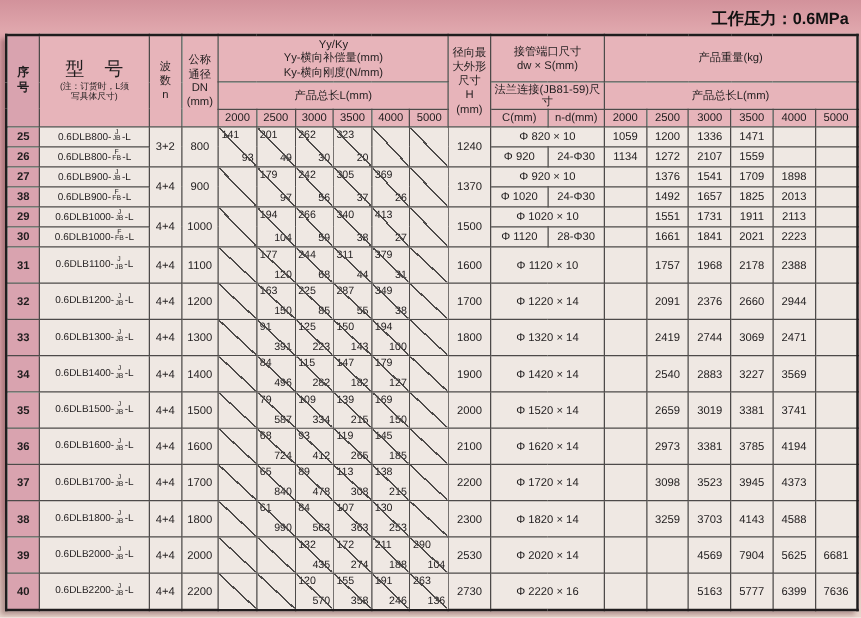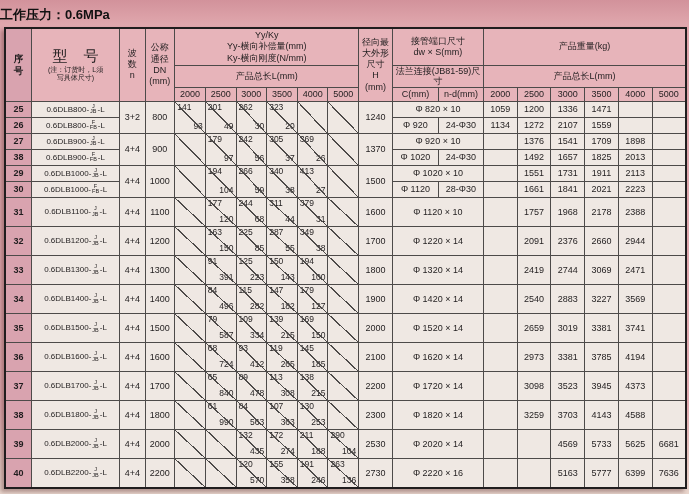--- a/index.html
+++ b/index.html
@@ -3,22 +3,22 @@
 <meta charset="utf-8">
 <style>
   html,body{margin:0;padding:0;}
   body{
     width:689px;height:494px;overflow:hidden;
     font-family:"Liberation Sans","DejaVu Sans",sans-serif;
     background:linear-gradient(180deg,#d2929b 0%,#e0a7ad 5%,#e2abb0 82%,#e6c6c0 93%,#e9d6cd 100%);
     color:#1f1c1d;
   }
   .titlebar{
-    display:flex;justify-content:space-between;align-items:flex-end;
-    padding:5px 10px 3px 0;height:19px;
+    display:flex;justify-content:flex-end;align-items:flex-end;
+    padding:5px 10px 3px 12px;height:19px;
   }
   .titlebar .t{font-size:13px;font-weight:bold;color:#111;}
   table{
     border-collapse:collapse;table-layout:fixed;width:683px;margin:0 2px 0 4px;
     box-shadow:-3px 3px 4px rgba(70,25,30,.35);
     background:#efe8e3;
   }
   td{
     border:1px solid #4d4a49;
     font-size:9px;text-align:center;vertical-align:middle;
@@ -599,21 +599,21 @@
         </td>
         <td class="diag">
           <span class="yt">290</span>
           <span class="yb">104</span>
         </td>
         <td class="num">2530</td>
         <td class="num" colspan="2">Φ 2020 × 14</td>
         <td class="num"></td>
         <td class="num"></td>
         <td class="num">4569</td>
-        <td class="num">5733</td>
+        <td class="num">7904</td>
         <td class="num">5625</td>
         <td class="num">6681</td>
       </tr>
       <tr class="single">
         <td class="serial num">40</td>
         <td class="model"><span>0.6DLB2200-</span><span class="frac">
             <span>J</span>
             <span>JB</span>
           </span><span>-L</span></td>
         <td class="num">4+4</td>

